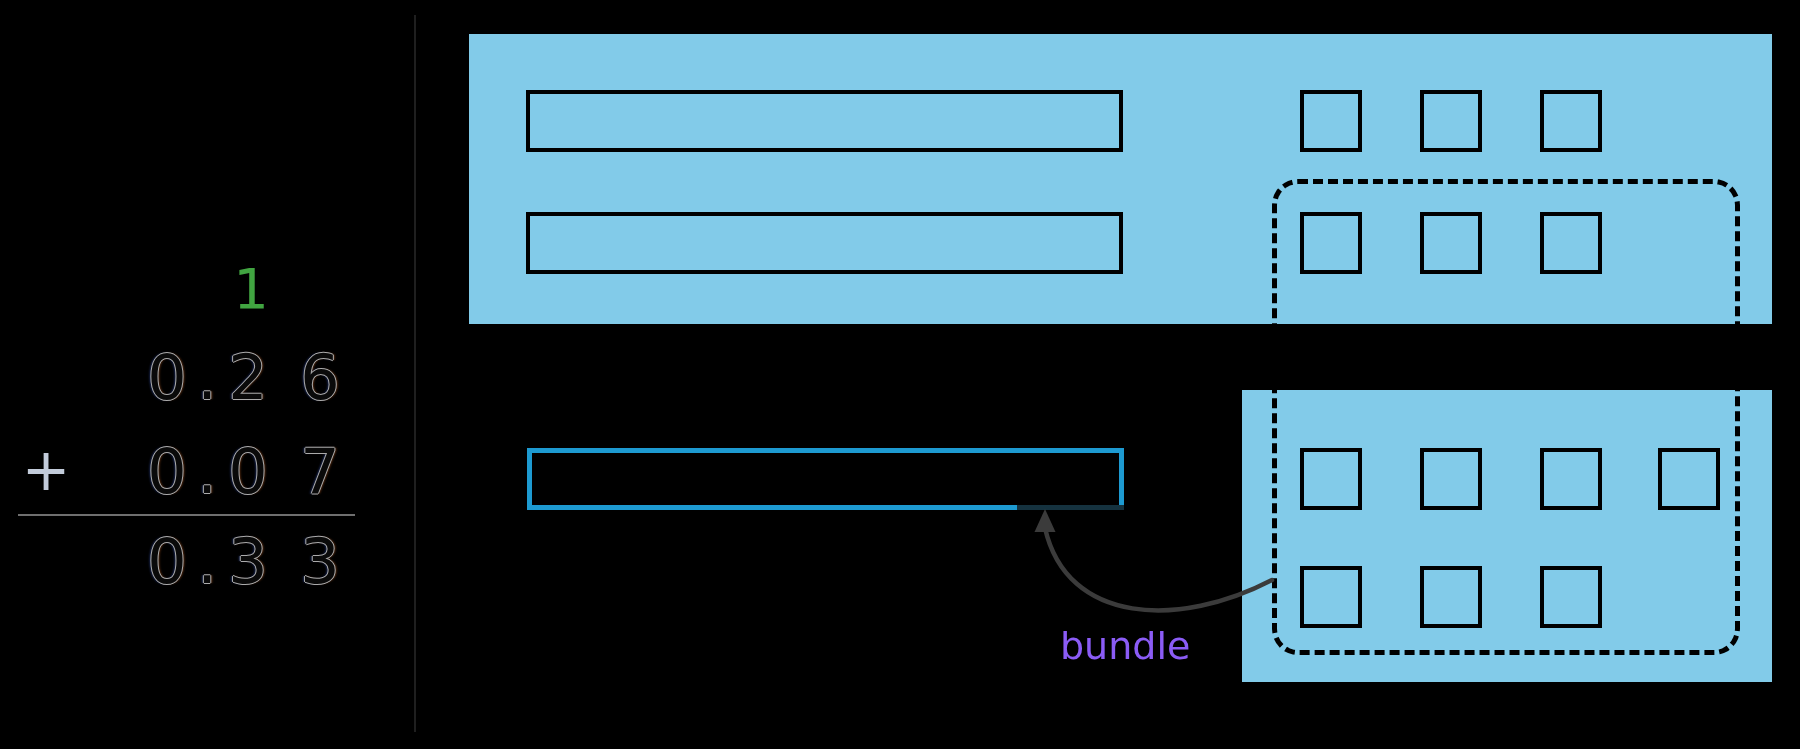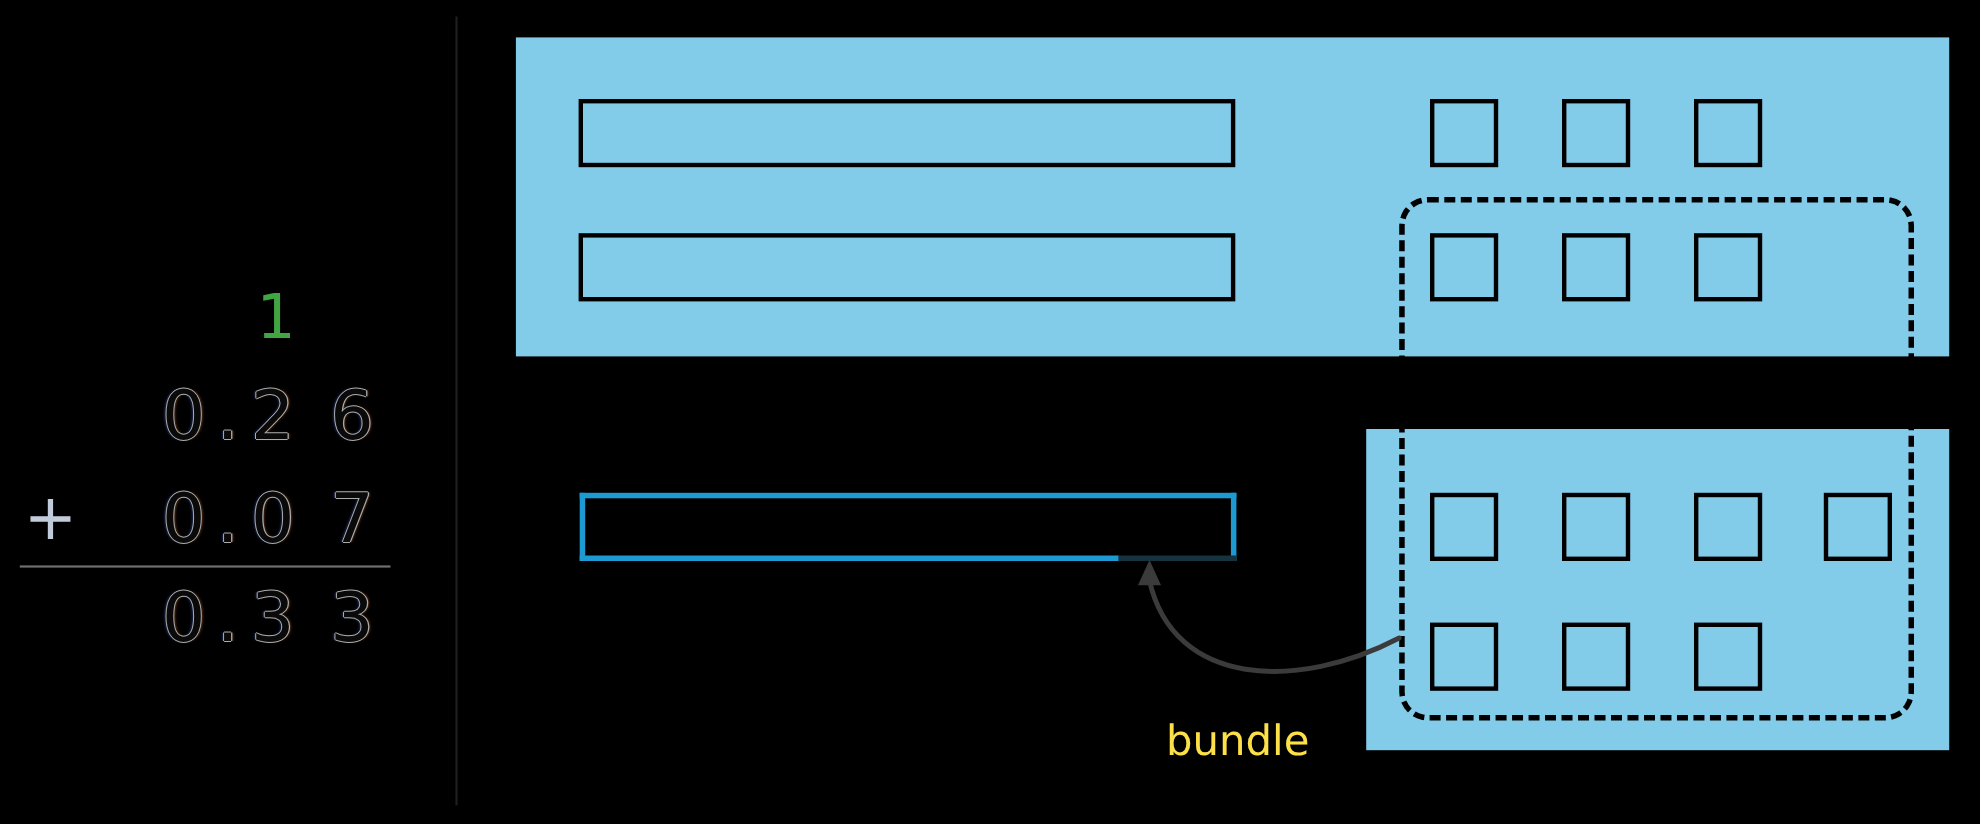--- a/index.html
+++ b/index.html
@@ -44,21 +44,21 @@
     position:absolute;left:527px;top:448px;width:597px;height:62px;box-sizing:border-box;
     border:5px solid var(--cyan);border-bottom:none;background:transparent;
   }
   .bundled-bar-bottom{position:absolute;left:527px;top:505px;width:490px;height:5px;background:var(--cyan);}
   .bundled-bar-bottom-dark{position:absolute;left:1017px;top:505px;width:107px;height:5px;background:#15323f;}
 
   .arrow-svg{position:absolute;left:1005px;top:495px;width:285px;height:160px;}
   .arrow-stroke{stroke:var(--arrow);stroke-width:4.5;fill:none;stroke-linecap:round;}
   .arrow-head{fill:var(--arrow);}
   .bundle-label{
-    position:absolute;left:1060px;top:654px;font-size:38px;line-height:1;color:#fde047;
+    position:absolute;left:1060px;top:627px;font-size:38px;line-height:1;color:#8b5cf6;
     letter-spacing:0px;
   }
 </style>
 </head>
 <body>
 
 <div class="stage" style="--panel: #82CBE9; --outline: #000000; --cyan: #1D9AD1; --green: #41A541; --arrow: #3B3B3B;">
 
   <div class="divider"></div>
 

